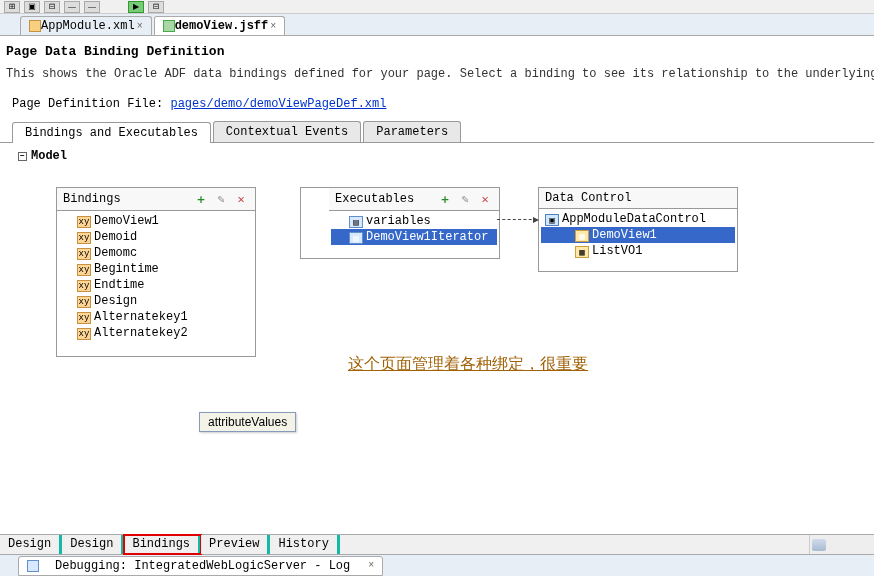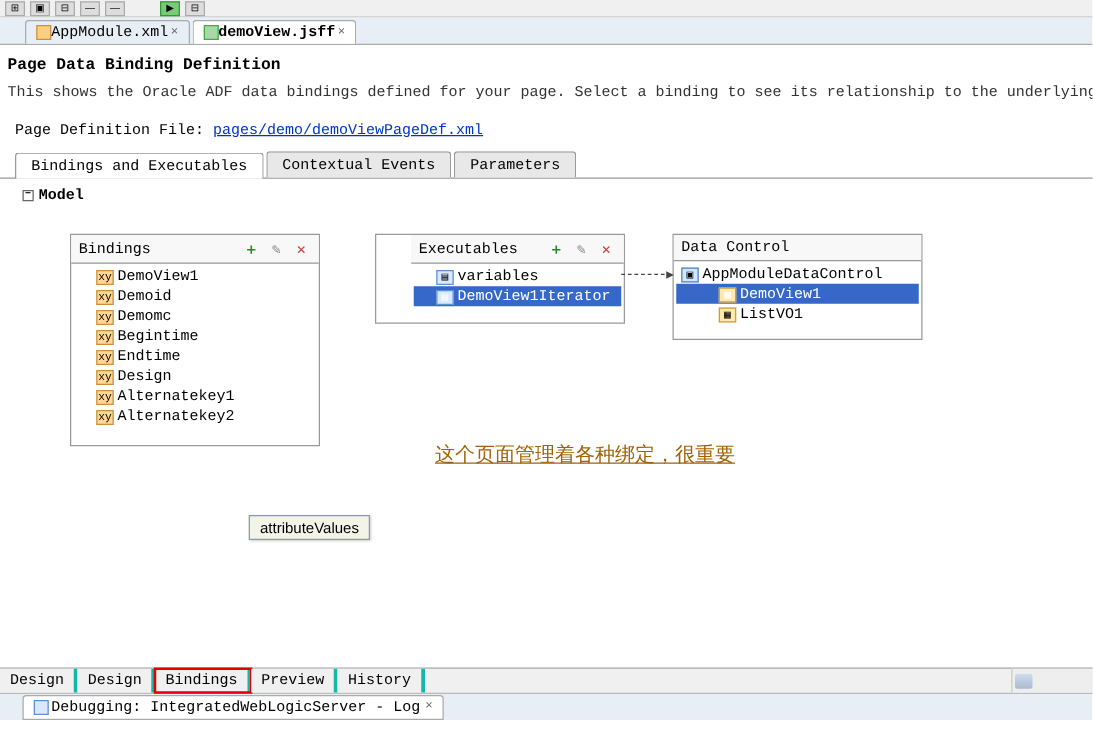--- a/index.html
+++ b/index.html
@@ -256,21 +256,21 @@
     }
     .debug-tab-row {
       height: 22px;
       background:#e8eef5;
       border-top:1px solid #aaa;
       display:flex;
       align-items:center;
       padding-left:18px;
     }
     .debug-tab{
-      display:inline-flex;align-items:center;gap:2px;
+      display:inline-flex;align-items:center;gap:16px;
       background:#fff;border:1px solid #aaa;border-radius:3px 3px 0 0;
       padding:2px 8px;font-family:"Courier New",monospace;font-size:12px;
     }
   </style>
 </head>
 <body>
 
 <div class="toolbar-top">
   <span class="toolbar-icon">⊞</span>
   <span class="toolbar-icon">▣</span>

